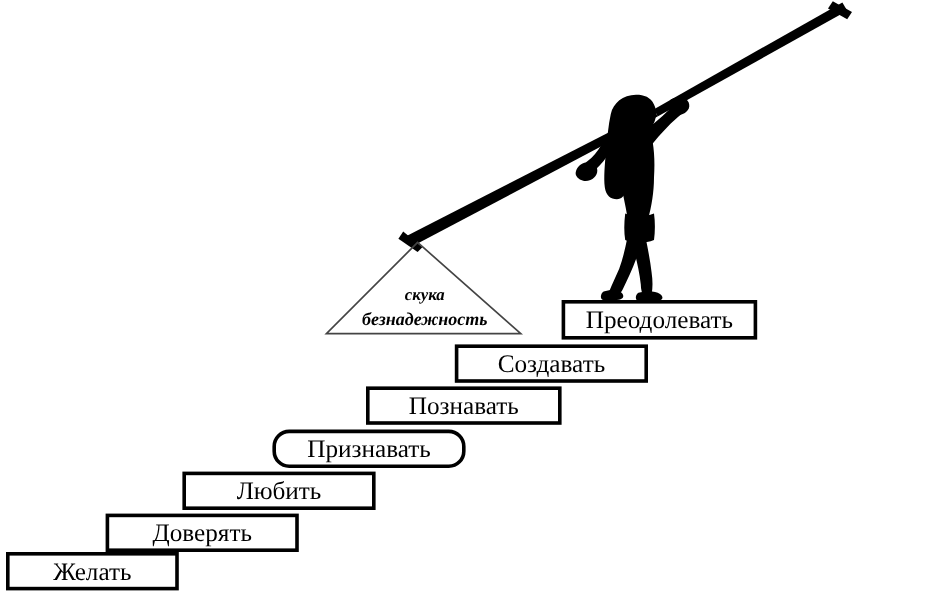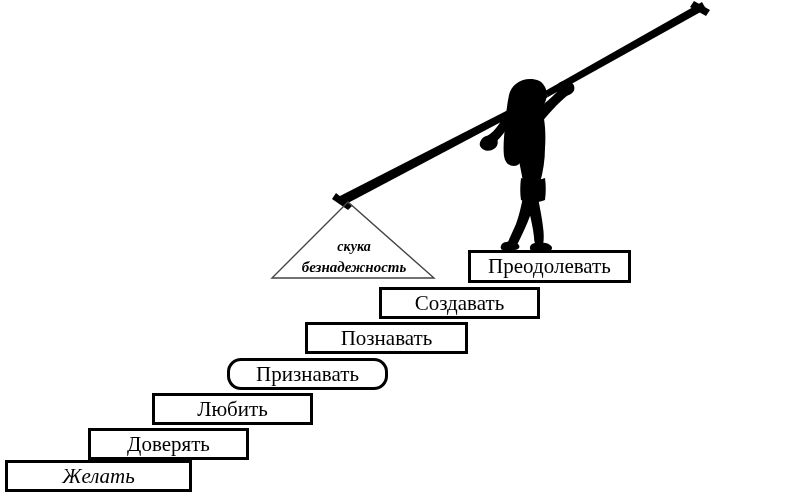--- a/index.html
+++ b/index.html
@@ -168,21 +168,21 @@
 
   <div class="triangle-wrap" style="left:268px; top:198px; width:172px; height:86px;">
     <svg width="172" height="86" viewBox="0 0 172 86" xmlns="http://www.w3.org/2000/svg">
       <polygon points="80,4 4,80 166,80" fill="none" stroke="#444444" stroke-width="1.4"></polygon>
     </svg>
     <div class="tri-label" style="top:42px; left:0; font-size:14px;">скука</div>
     <div class="tri-label" style="top:62px; left:0; font-size:15px;">безнадежность</div>
   </div>
 
 
-  <div class="step" style="left:5px;   top:460px; width:187px; height:32px;font-style:italic;">
+  <div class="step" style="left:5px;   top:460px; width:144px; height:32px;">
     <span>Желать</span>
   </div>
 
   <div class="step" style="left:76px;  top:428px; width:161px; height:32px;margin-left:12px;">
     <span>Доверять</span>
   </div>
 
   <div class="step" style="left:152px; top:393px; width:161px; height:32px;">
     <span>Любить</span>
   </div>

